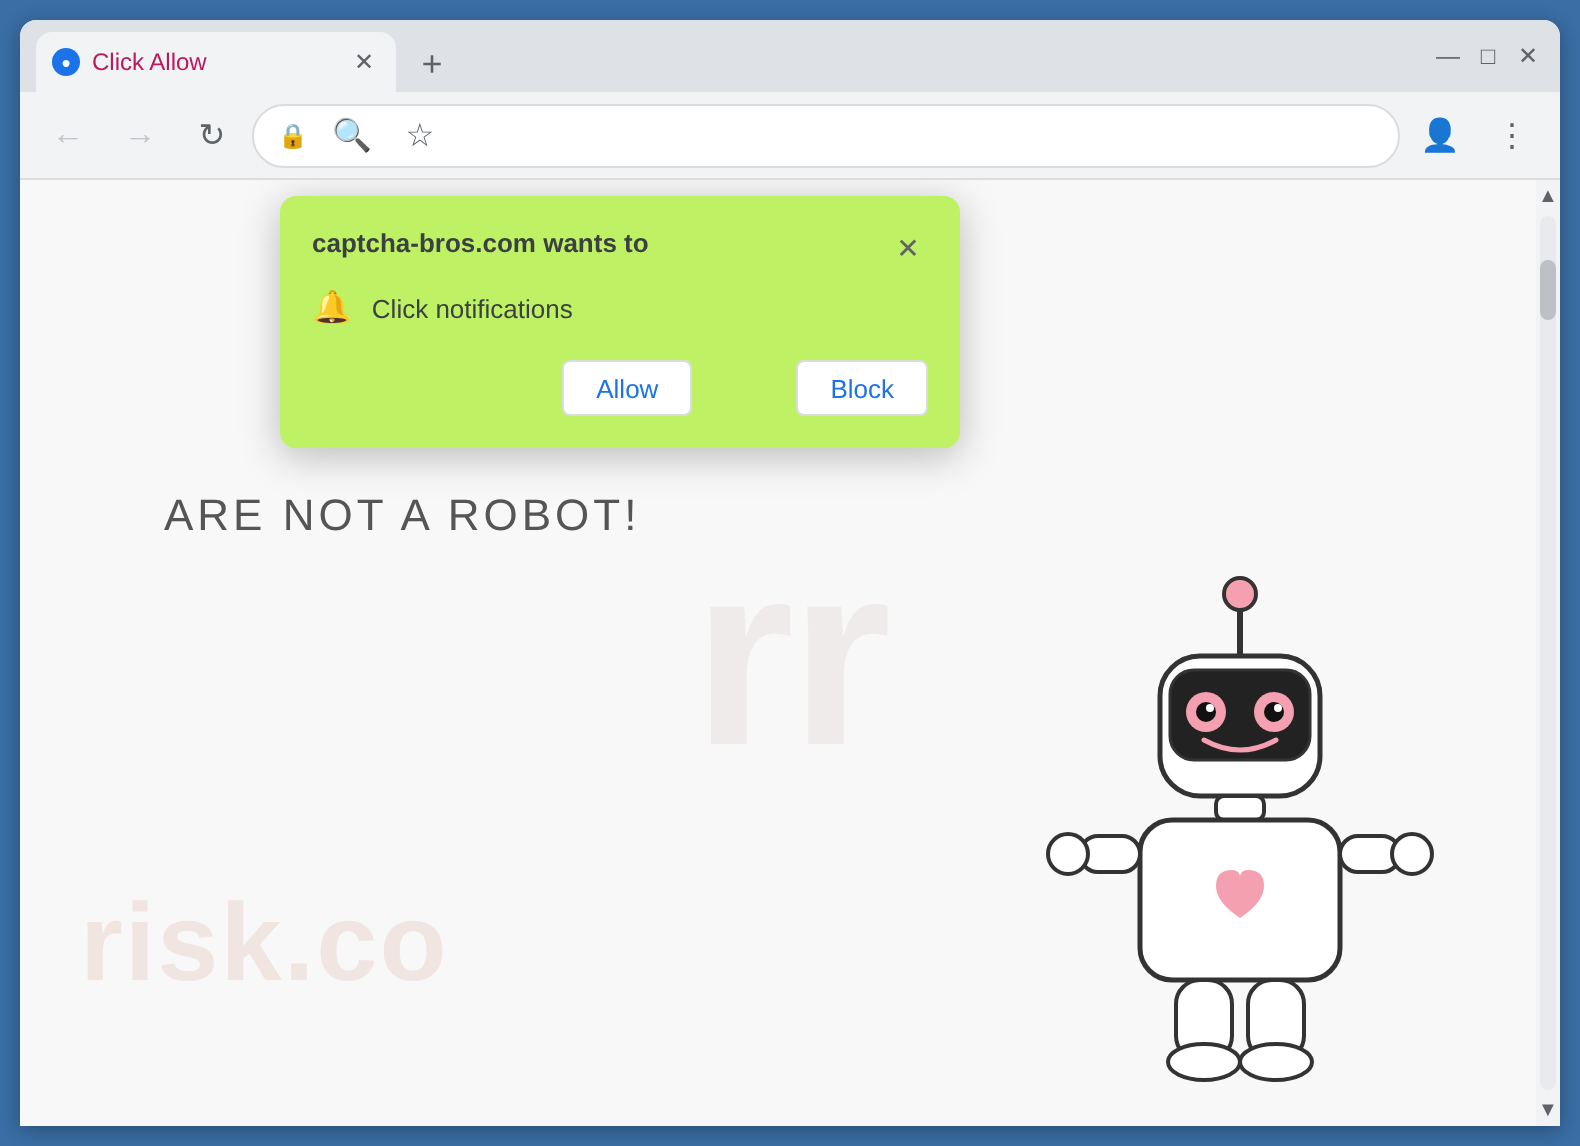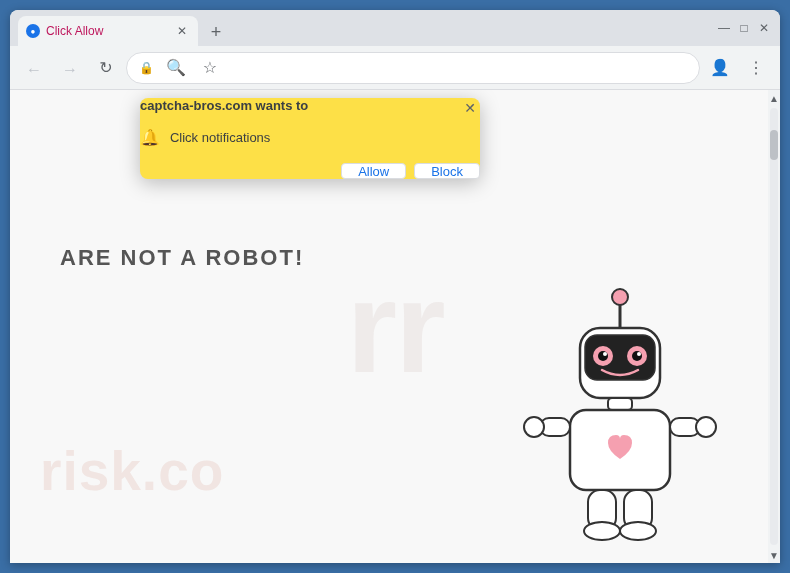--- a/index.html
+++ b/index.html
@@ -197,44 +197,45 @@
       left: 30px;
       font-size: 55px;
       font-weight: 900;
       color: rgba(200, 120, 100, 0.15);
       letter-spacing: 1px;
       font-family: Arial Black, sans-serif;
     }
     .page-heading {
       position: absolute;
       top: 155px;
-      left: 50px;
+      left: 72px;
       font-size: 22px;
-      font-weight: 700;
+      font-weight: 400;
       color: #555;
       letter-spacing: 2px;
       text-transform: uppercase;
     }
     
     .robot-container {
       position: absolute;
       right: 60px;
       bottom: 10px;
       width: 200px;
       height: 280px;
     }
     
     .notification-popup {
       position: absolute;
       top: 8px;
       left: 130px;
       width: 340px;
-      background: #fde047;
+      background: #bef264;
       border-radius: 8px;
       box-shadow: 0 4px 20px rgba(0,0,0,0.25);
+      padding: 16px;
       z-index: 100;
     }
     .popup-header {
       display: flex;
       align-items: flex-start;
       justify-content: space-between;
       margin-bottom: 10px;
     }
     .popup-title {
       font-size: 13px;
@@ -265,29 +266,30 @@
     .notification-text {
       font-size: 13px;
       color: #3c4043;
     }
     .popup-buttons {
       display: flex;
       justify-content: flex-end;
       gap: 8px;
     }
     .popup-btn {
-      height: 16px;
+      height: 28px;
       padding: 0 16px;
       border-radius: 4px;
       border: 1px solid #dadce0;
       background: #fff;
       font-size: 13px;
       cursor: pointer;
       color: #1a73e8;
       font-weight: 500;
+      margin-left: 44px;
     }
     
     .scrollbar {
       position: absolute;
       right: 0;
       top: 0;
       bottom: 0;
       width: 12px;
       background: #f1f3f4;
       display: flex;

